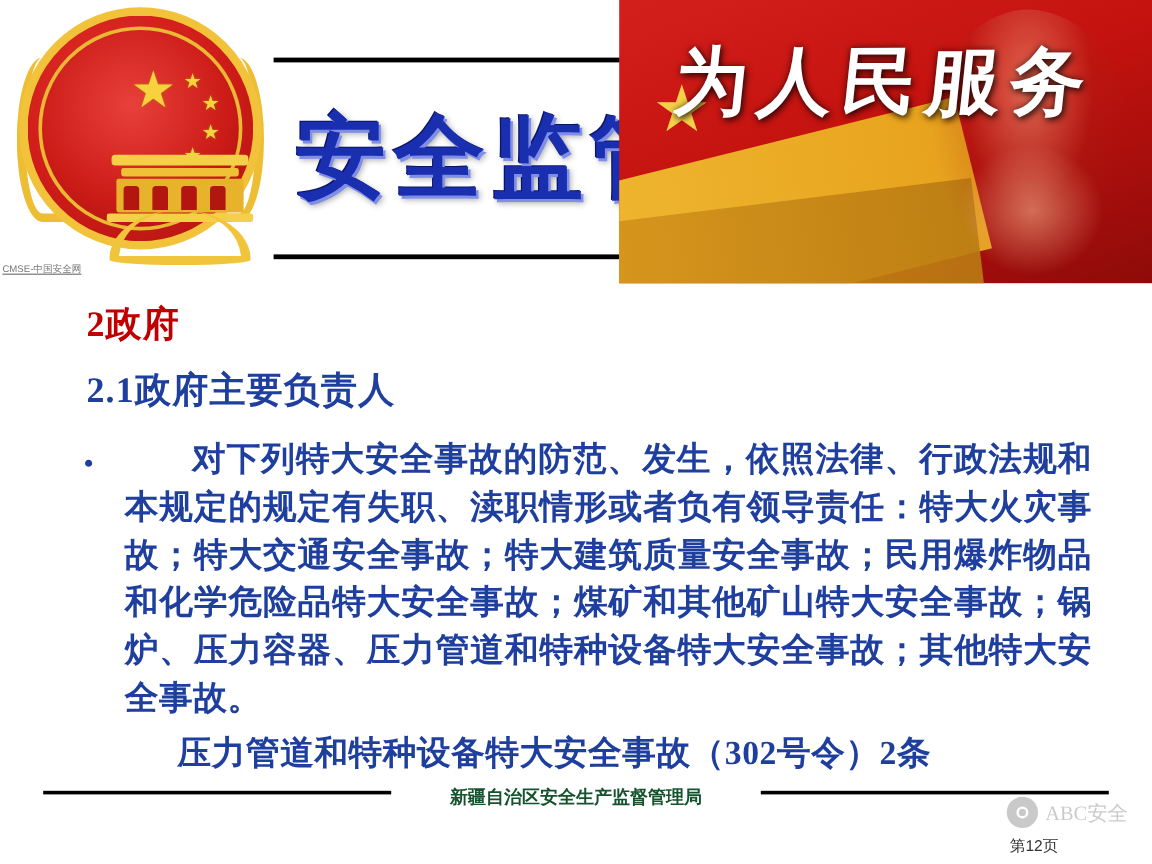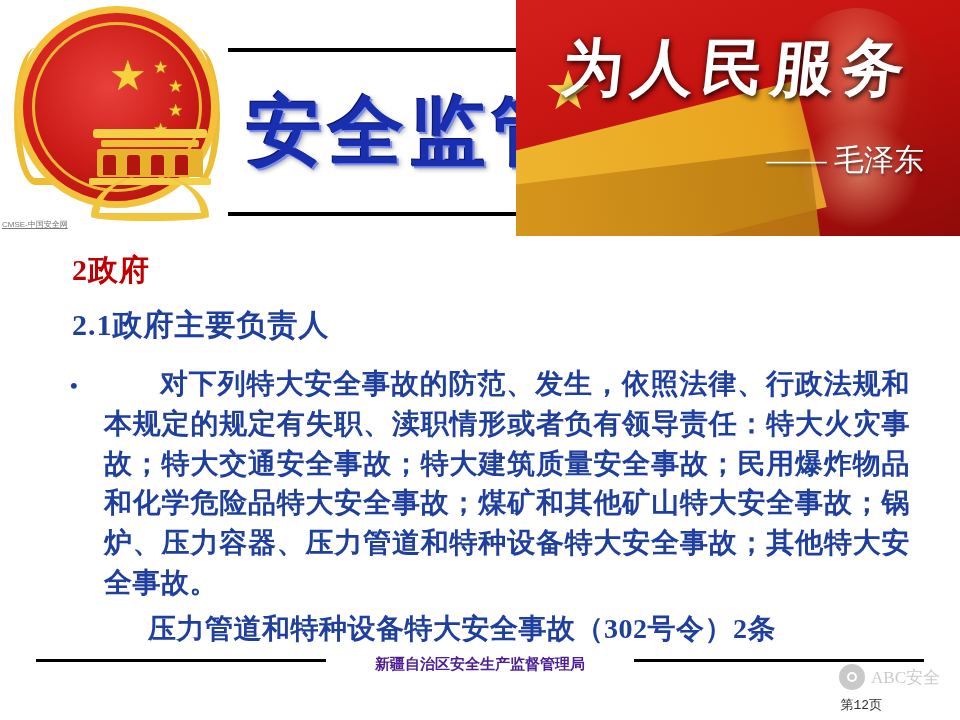--- a/index.html
+++ b/index.html
@@ -292,30 +292,30 @@
     height: 3px;
     background: #000;
   }
   .footer-text {
     position: absolute;
     left: 0; bottom: 46px;
     width: 960px;
     text-align: center;
     font-size: 15px;
     font-weight: bold;
-    color: #4c1d95;
+    color: #14532d;
     font-family: "Liberation Sans", "DejaVu Sans", sans-serif;
   }
   .page-num {
     position: absolute;
     right: 78px;
     bottom: 6px;
     font-size: 13px;
     color: #333;
-    font-family: Liberation Mono, monospace;
+    font-family: Liberation Sans, sans-serif;
     text-align: right;
   }
 
   
   .watermark {
     position: absolute;
     right: 20px;
     bottom: 30px;
     display: flex;
     align-items: center;
@@ -377,21 +377,20 @@
     <div class="title-text">安全监管</div>
   </div>
 
   <div class="banner">
     <div class="banner-ray1"></div>
     <div class="banner-ray2"></div>
     <div class="banner-soldier"></div>
     <div class="banner-glow"></div>
     <span class="banner-star">★</span>
     <div class="banner-text">为人民服务</div>
-    <div class="banner-sign">—— 毛泽东</div>
   </div>
 </div>
 
 <div class="content">
 
   <div class="h-red">2政府</div>
   <div class="h-blue">2.1政府主要负责人</div>
 
   <div class="bullet-row">
     <div class="bullet-mark">•</div>

